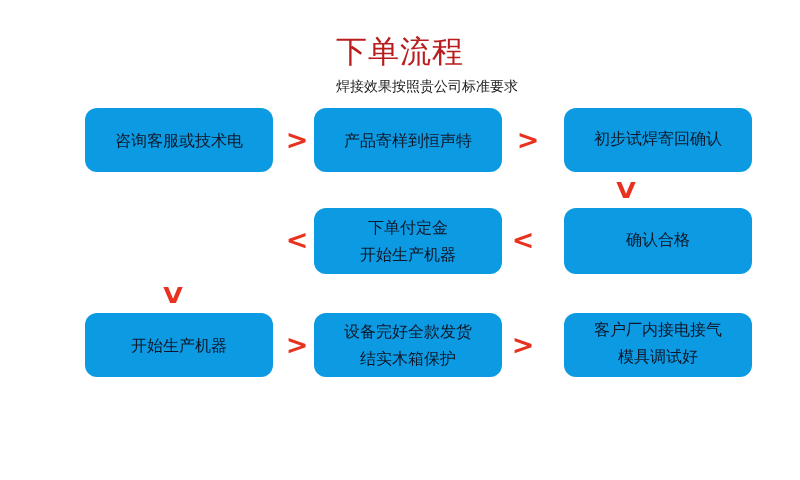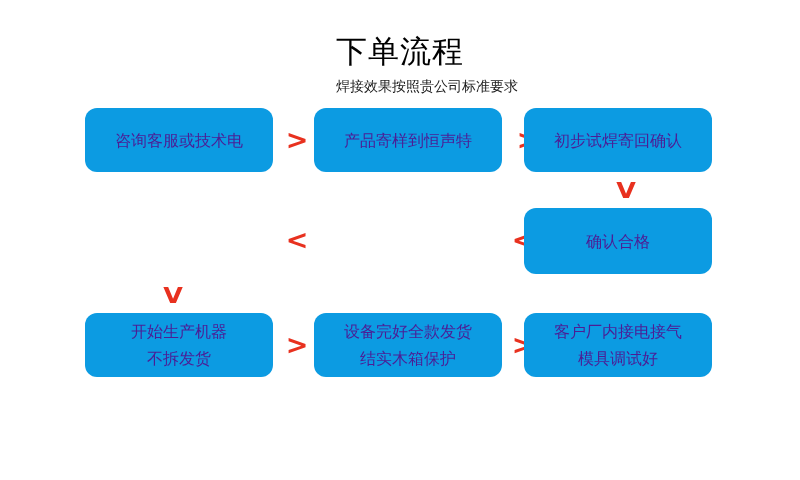--- a/index.html
+++ b/index.html
@@ -27,21 +27,21 @@
   .title {
     position: absolute;
     left: 0;
     top: 32px;
     width: 800px;
     text-align: center;
     font-size: 31px;
     line-height: 38px;
     font-weight: 400;
     letter-spacing: 1px;
-    color: #000000;
+    color: #b91c1c;
     white-space: nowrap;
   }
   .subtitle {
     position: absolute;
     left: 0;
     top: 77px;
     width: 800px;
     text-align: center;
     font-size: 14px;
     line-height: 18px;
@@ -54,39 +54,39 @@
   
   .node {
     position: absolute;
     box-sizing: border-box;
     background: #0c9be2;
     border-radius: 12px;
     display: flex;
     flex-direction: column;
     align-items: center;
     justify-content: center;
-    color: #4c1d95;
+    color: #0f172a;
     font-size: 16px;
     line-height: 27px;
     text-align: center;
     white-space: nowrap;
   }
   .node .line { display: block; }
 
   
   .r1 { top: 108px; height: 64px; }
   
   .r2 { top: 208px; height: 66px; }
   
   .r3 { top: 313px; height: 64px; }
 
   
   .c1 { left: 85px;  width: 188px; }
   .c2 { left: 314px; width: 188px; }
-  .c3 { left: 524px; width: 188px; }
+  .c3 { left: 564px; width: 188px; font-family: Liberation Mono, monospace; }
 
   
   .arrow {
     position: absolute;
     color: #e8311f;
     font-family: "DejaVu Sans", "Liberation Sans", sans-serif;
     font-size: 27px;
     font-weight: 700;
     line-height: 1;
     text-align: center;
@@ -134,32 +134,35 @@
 
   <div class="node r1 c3">
     <span class="line">初步试焊寄回确认</span>
   </div>
 
   <div class="arrow arrow-v a-v-right">V</div>
 
 
   <div class="arrow arrow-h a-r2-1">&lt;</div>
 
+  <div class="node r2 c2">
+    <span class="line">下单付定金</span>
+    <span class="line">开始生产机器</span>
+  </div>
 
   <div class="arrow arrow-h a-r2-2">&lt;</div>
 
   <div class="node r2 c3">
     <span class="line">确认合格</span>
   </div>
 
   <div class="arrow arrow-v a-v-left">V</div>
 
   <div class="node r3 c1">
     <span class="line">开始生产机器</span>
-    <span class="line">不拆发货</span>
   </div>
 
   <div class="arrow arrow-h a-r3-1">&gt;</div>
 
   <div class="node r3 c2">
     <span class="line">设备完好全款发货</span>
     <span class="line">结实木箱保护</span>
   </div>
 
   <div class="arrow arrow-h a-r3-2">&gt;</div>

